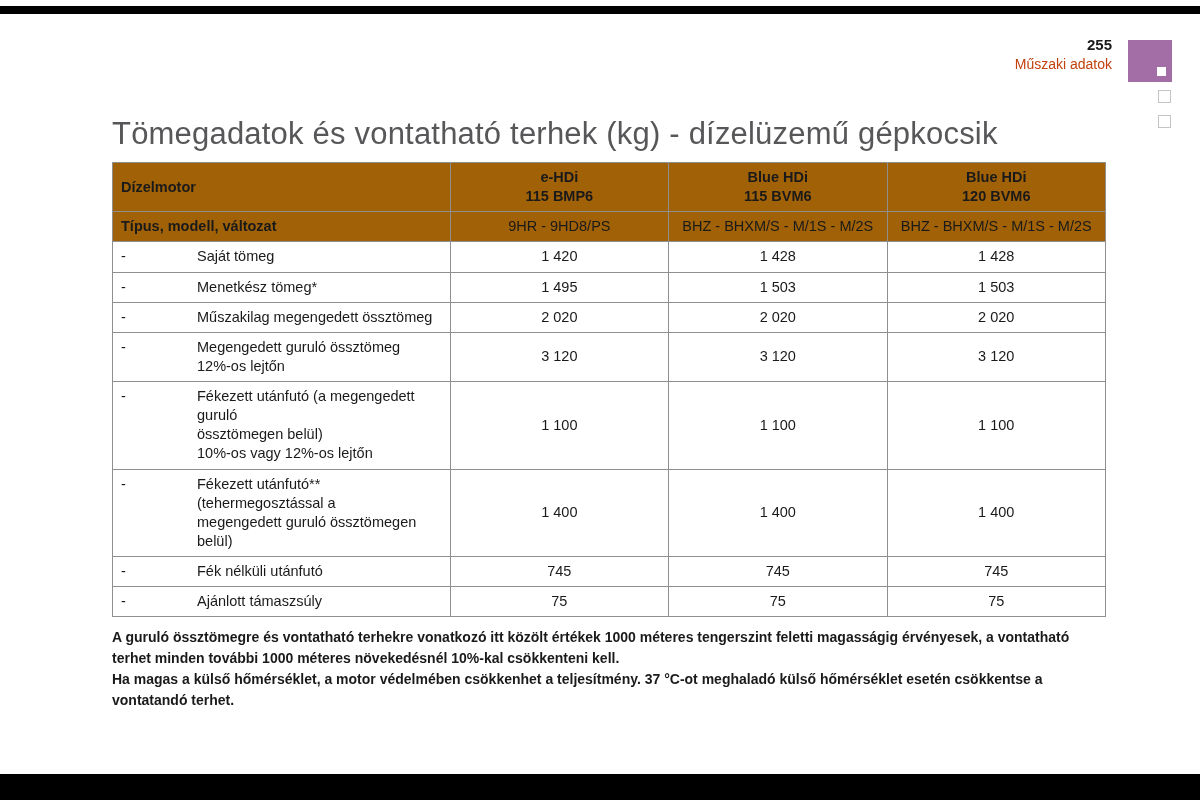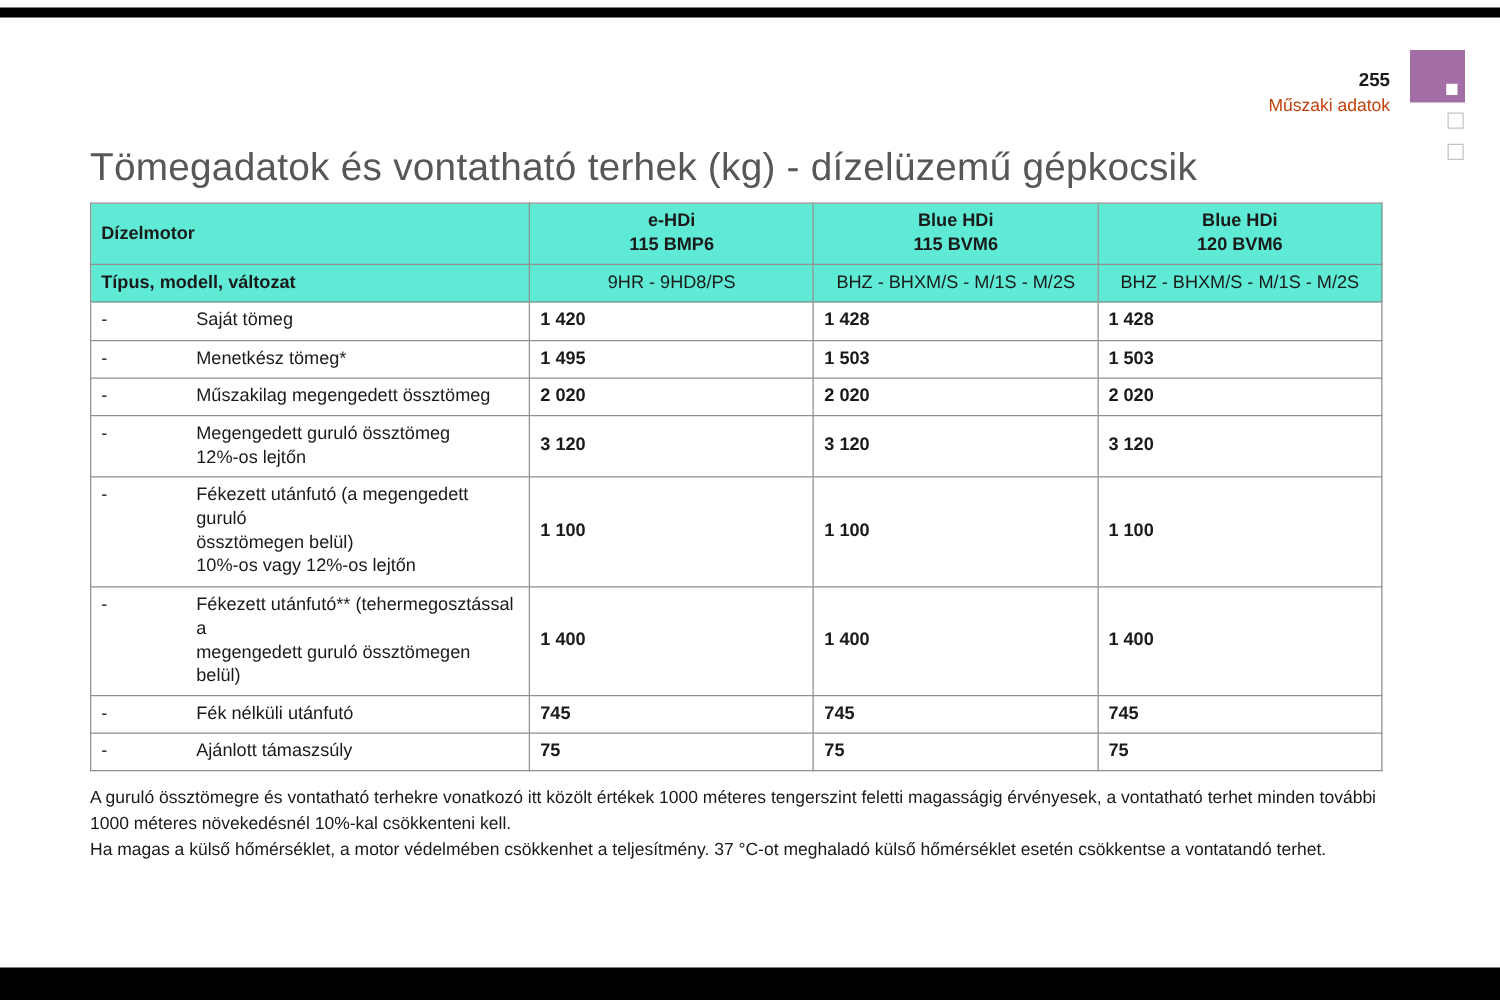--- a/index.html
+++ b/index.html
@@ -21,55 +21,55 @@
     position: absolute; right: 6px; bottom : 6px; width: 9px; height: 9px; background: #fff;
   }
   .outline-sq {
     position: absolute; right: 29px; width: 13px; height: 13px;
     border: 1px solid #c4c4c4; background: #fff;
   }
   .outline-sq.sq1 { top: 90px; }
   .outline-sq.sq2 { top: 115px; }
 
   .header-right {
-    position: absolute; top: 56px; right: 88px; text-align: right;
+    position: absolute; top: 36px; right: 88px; text-align: right;
   }
   .page-number { font-size: 15px; font-weight: bold; color: #1a1a1a; }
   .section-name { font-size: 14px; color: #c2410c; margin-top: 3px; }
 
-  .content { padding: 116px 94px 0 72px; }
+  .content { padding: 116px 94px 0 112px; }
 
   h1.page-title {
     font-size: 31px; font-weight: 400; color: #57575a;
     letter-spacing: 0.2px; margin-bottom: 10px; white-space: nowrap;
   }
 
   table.spec-table {
     width: 100%; border-collapse: collapse; table-layout: fixed;
     font-size: 14.5px;
   }
   table.spec-table td, table.spec-table th {
     border: 1px solid #8f8f8f; padding: 5px 8px; vertical-align: middle;
     white-space: pre-line; line-height: 1.32;
   }
   col.c-label { width: 34%; }
   col.c-val { width: 22%; }
-  tr.hdr { background: #5eead4; margin-top: 32px; }
+  tr.hdr { background: #a16207; margin-top: 32px; }
   th.h-label { text-align: left; font-weight: bold; padding-left: 10px; }
   td.h-val { text-align: center; font-weight: normal; }
   td.h-val.bold { font-weight: bold; }
-  td.val { text-align: left; font-weight: bold; }
+  td.val { text-align: center; }
   td.label-cell { padding: 5px 8px 5px 8px; }
   .label-flex { display: flex; align-items: flex-start; }
   .label-flex .dash { width: 30px; flex: 0 0 30px; }
   .label-flex .lbl { flex: 1; margin-left: 46px; }
 
   .footnotes { margin-top: 10px; font-size: 13.5px; line-height: 1.5; }
   .footnote { padding-left: 20px; text-indent: -20px; }
-  .paragraphs { margin-top: 4px; font-size: 14px; font-weight: normal; line-height: 1.5; }
+  .paragraphs { margin-top: 4px; font-size: 14px; font-weight: bold; line-height: 1.5; }
   .para { margin: 0; }
 </style>
 </head>
 <body>
 
 <div class="bar bar-top"></div>
 
 <div class="header-right">
   <div class="page-number">255</div>
   <div class="section-name">Műszaki adatok</div>

